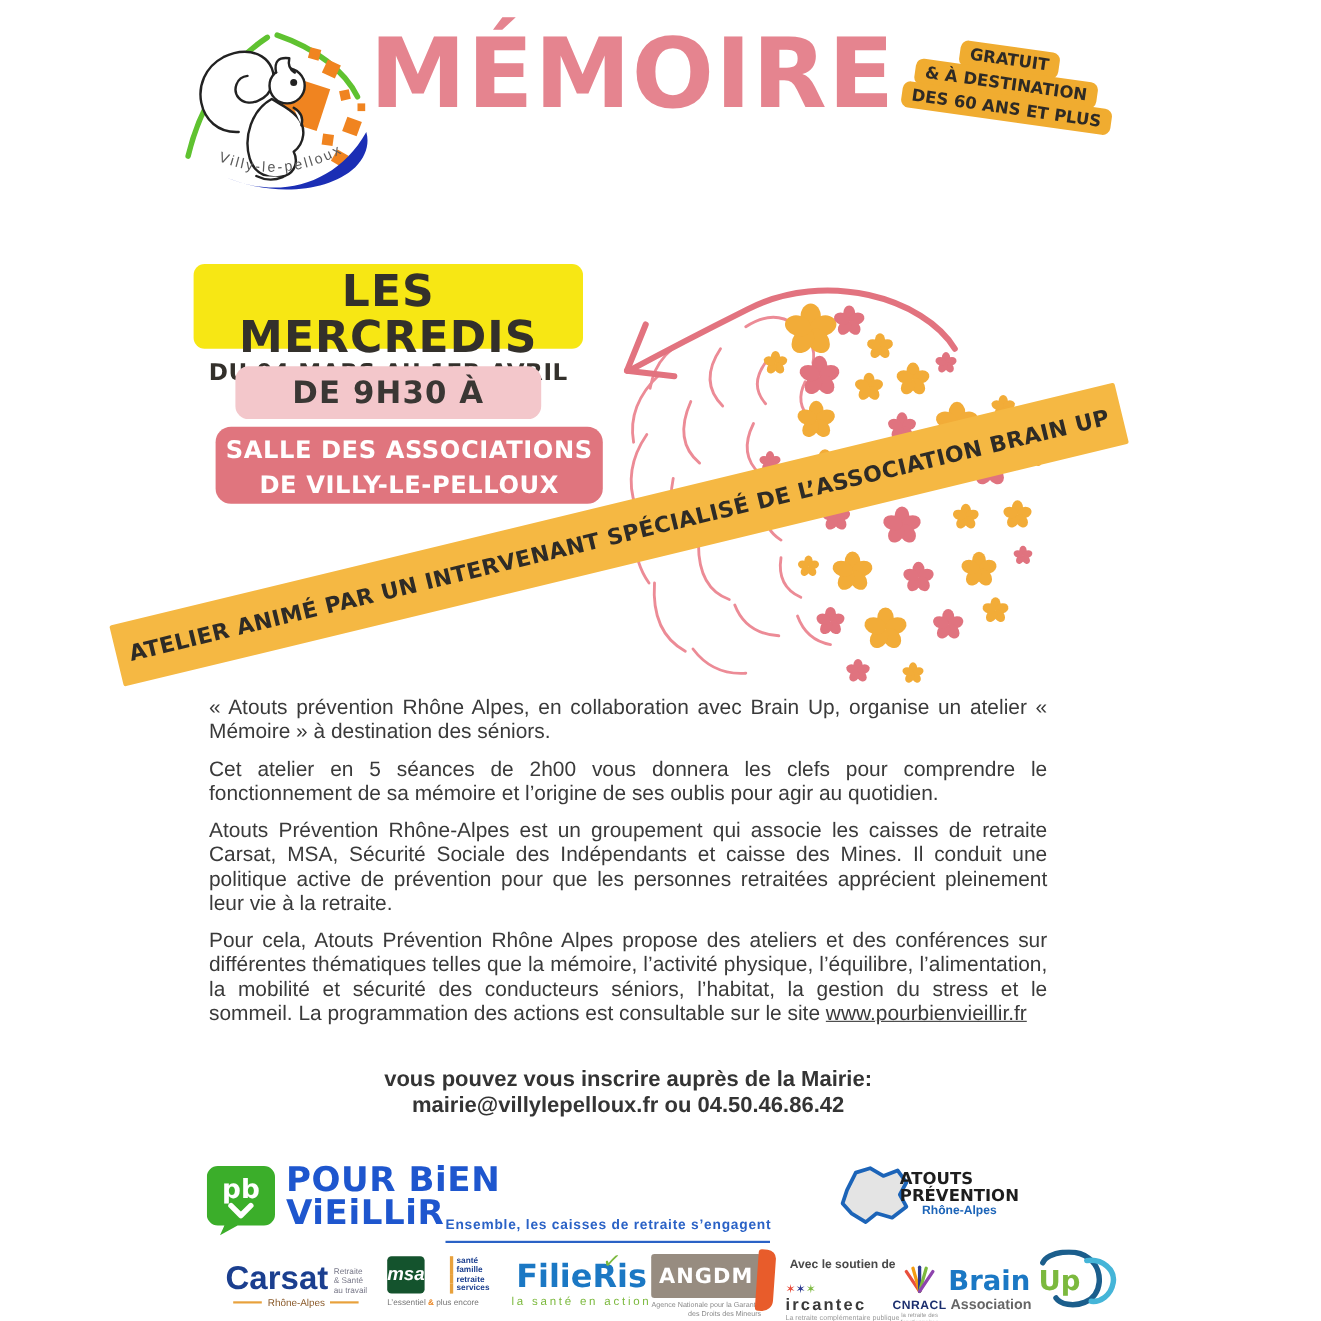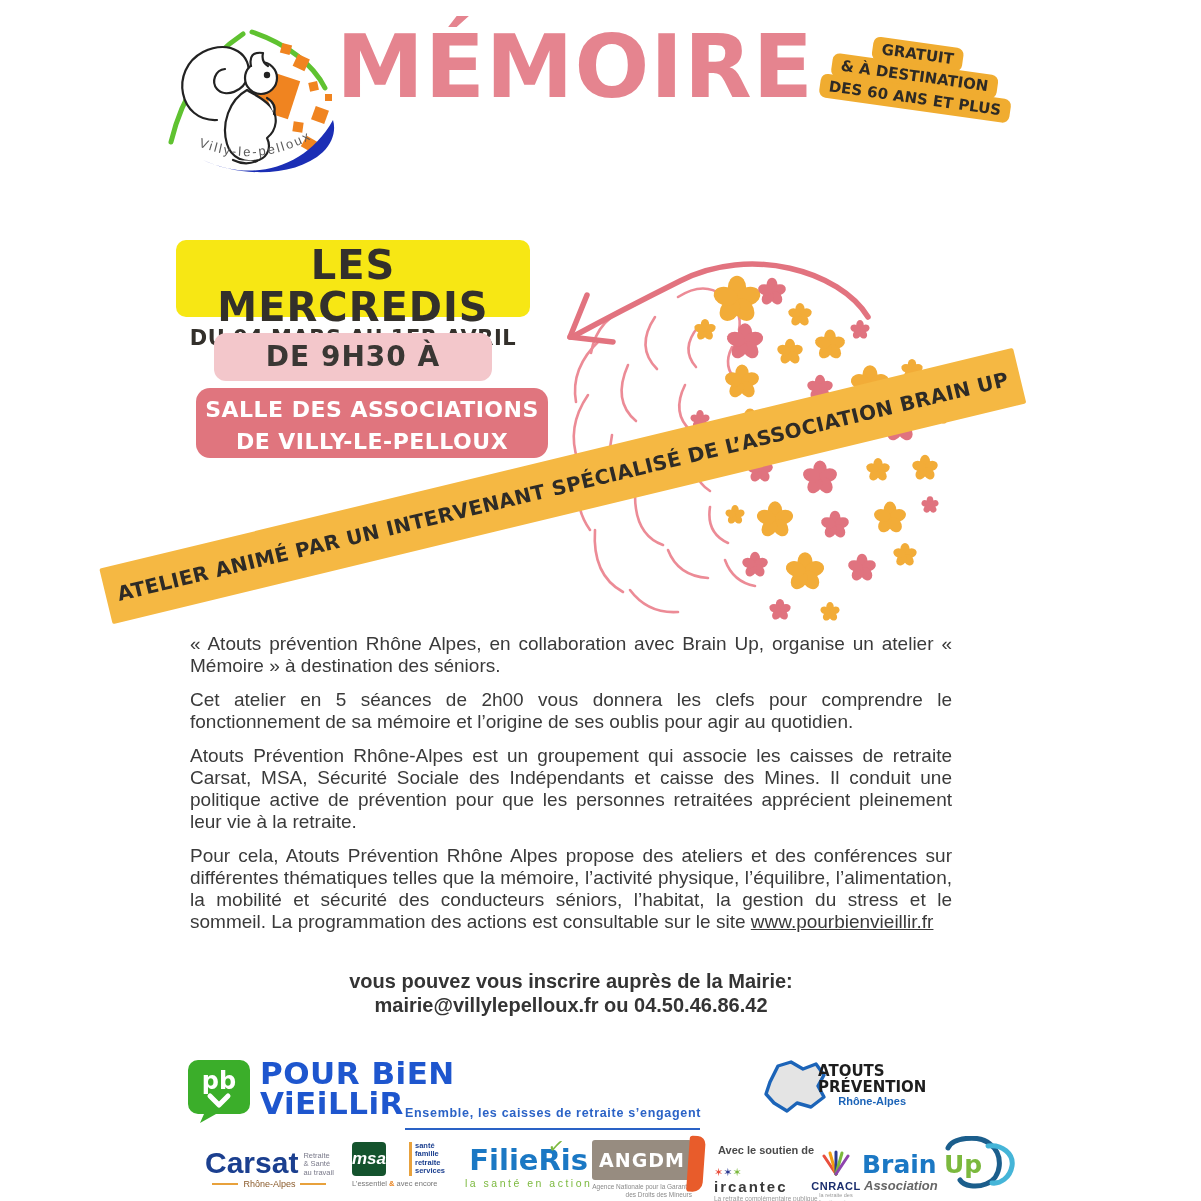--- a/index.html
+++ b/index.html
@@ -96,21 +96,21 @@
   .ircantec{left:714px;top:1162px;text-align:left;}
   .ircantec .figs span{font-size:11px;line-height:1;}
   .ircantec .name{font-weight:700;font-size:15px;color:#3a3a3a;letter-spacing:2px;line-height:.9;}
   .ircantec .cap{font-size:6.5px;color:#999;margin-top:1px;}
   .cnracl{left:806px;top:1150px;width:60px;text-align:center;}
   .cnracl .name{font-weight:800;font-size:11px;color:#1B2E6E;letter-spacing:.5px;}
   .cnracl .cap{font-size:5.5px;color:#999;line-height:1.2;}
   .brainup{left:856px;top:1136px;width:160px;height:62px;}
   .brainup .w1{position:absolute;left:6px;top:14px;color:#1B78C4;font-family:"DejaVu Sans",sans-serif;font-weight:800;font-size:25px;}
   .brainup .w2{position:absolute;left:88px;top:14px;color:#7CB93E;font-family:"DejaVu Sans",sans-serif;font-weight:800;font-size:25px;}
-  .brainup .w3{position:absolute;left:8px;top:42px;color:#666;font-style:italic;font-weight:700;font-size:13px;}
+  .brainup .w3{position:absolute;left:8px;top:42px;color:#666;font-weight:700;font-size:13px;}
   .brainup svg{position:absolute;left:0;top:0;}
 </style>
 </head>
 <body>
 
 <div class="page">
 
   <svg class="logo-svg" viewBox="0 0 195 168">
     <path d="M16,120 C28,70 52,36 88,12" fill="none" stroke="#5FC230" stroke-width="5" stroke-linecap="round"></path>
     <path d="M97,10 C132,22 158,42 170,66" fill="none" stroke="#5FC230" stroke-width="5" stroke-linecap="round"></path>
@@ -478,21 +478,21 @@
   <div class="plogo msa">
     <div class="top">
       <div class="sq">msa</div>
       <div class="rows">
         <div>santé</div>
         <div>famille</div>
         <div>retraite</div>
         <div>services</div>
       </div>
     </div>
-    <div class="cap"><span>L’essentiel </span><b>&amp;</b><span> avec encore</span></div>
+    <div class="cap"><span>L’essentiel </span><b>&amp;</b><span> plus encore</span></div>
   </div>
 
   <div class="plogo filieris">
     <div class="name"><span>FilieRis</span><span class="chk">✓</span></div>
     <div class="cap">la santé en action</div>
   </div>
 
   <div class="plogo angdm">
     <div class="boxg">
       <span>ANGDM</span>

